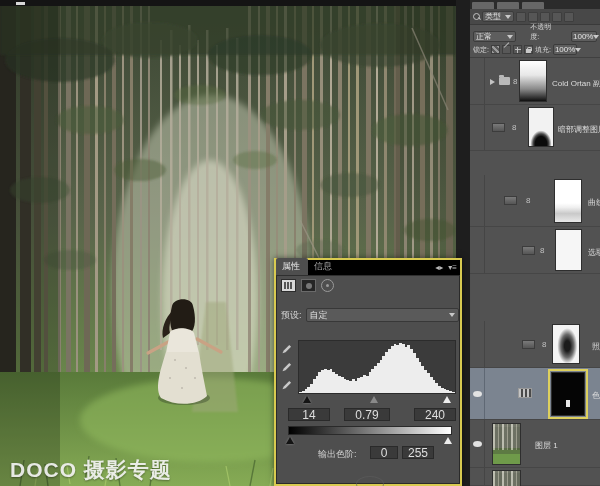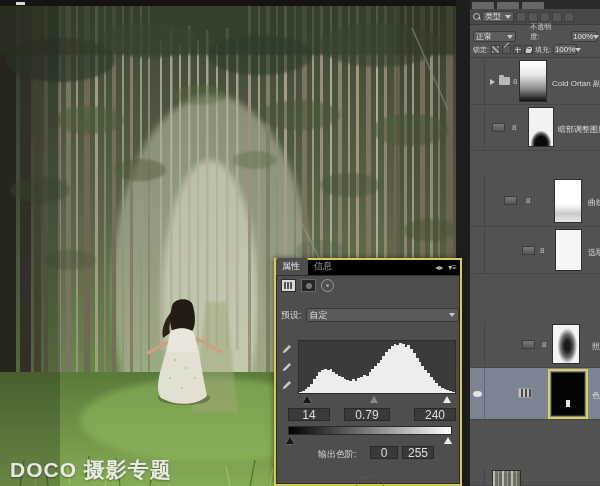--- a/index.html
+++ b/index.html
@@ -352,20 +352,27 @@
 
     <div class="lrow sel" style="top:368px;height:52px">
       <div class="eyecell" style="border-right-color:#5f6874">
           <span class="eye"></span>
         </div>
       <span class="lvlicon" style="left:48px;top:20px"></span>
       <div class="thumb m-black ymask" style="left:81px;top:4px;width:34px;height:44px"></div>
       <span class="lname" style="left:122px;top:22px">色阶 1</span>
     </div>
 
+    <div class="lrow" style="top:420px;height:48px">
+      <div class="eyecell">
+          <span class="eye"></span>
+        </div>
+      <div class="thumb photo-mini" style="left:22px;top:3px;width:29px;height:42px"></div>
+      <span class="lname" style="left:65px;top:20px">图层 1</span>
+    </div>
 
     <div class="lrow" style="top:468px;height:18px">
       <div class="eyecell"></div>
       <div class="thumb photo-mini" style="left:22px;top:2px;width:29px;height:28px"></div>
     </div>
   </div>
 
   <div class="props">
     <div class="pp-in">
       <div class="pp-head">

